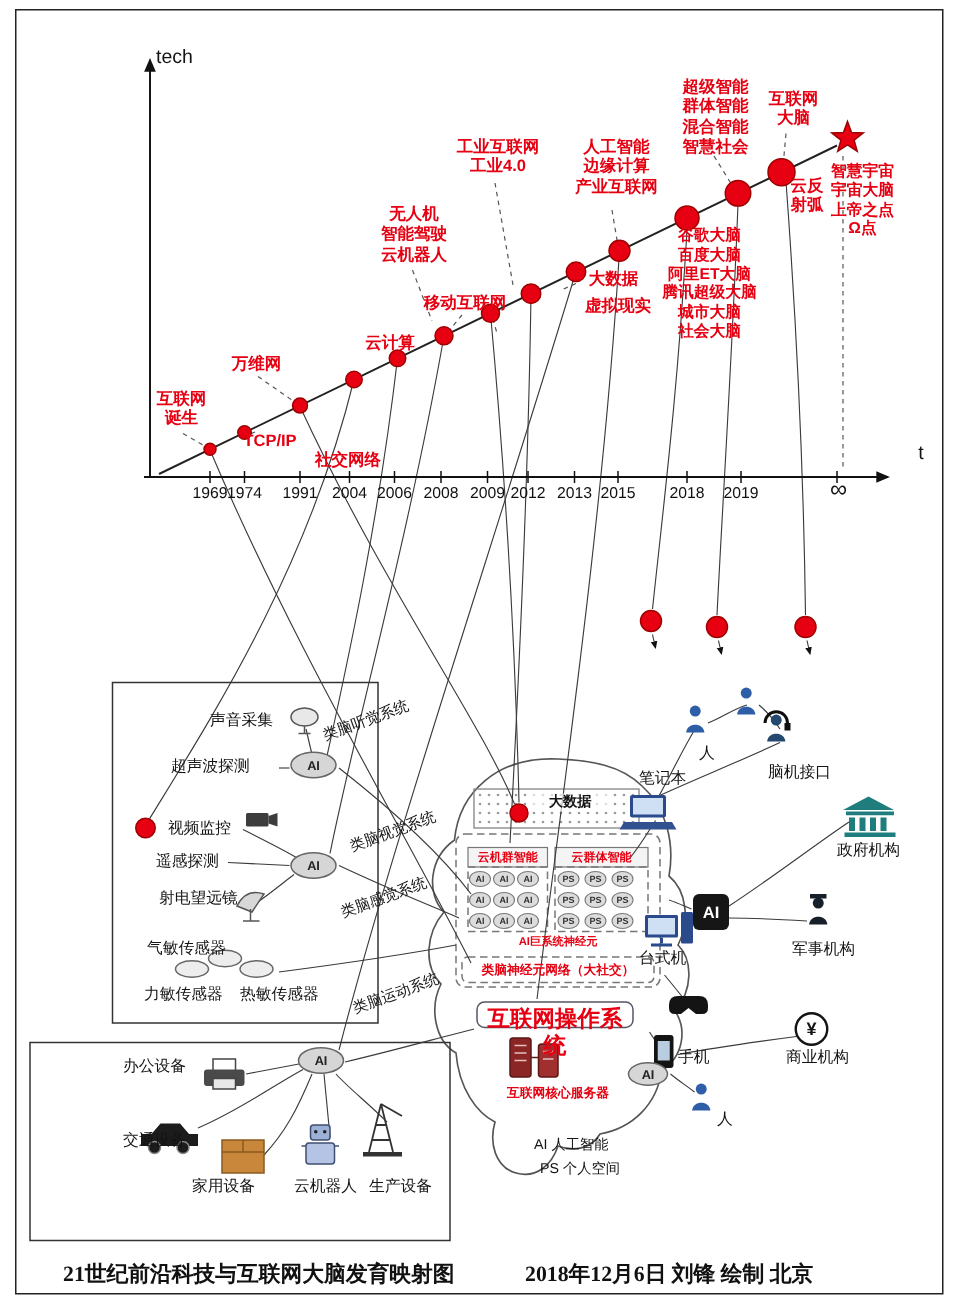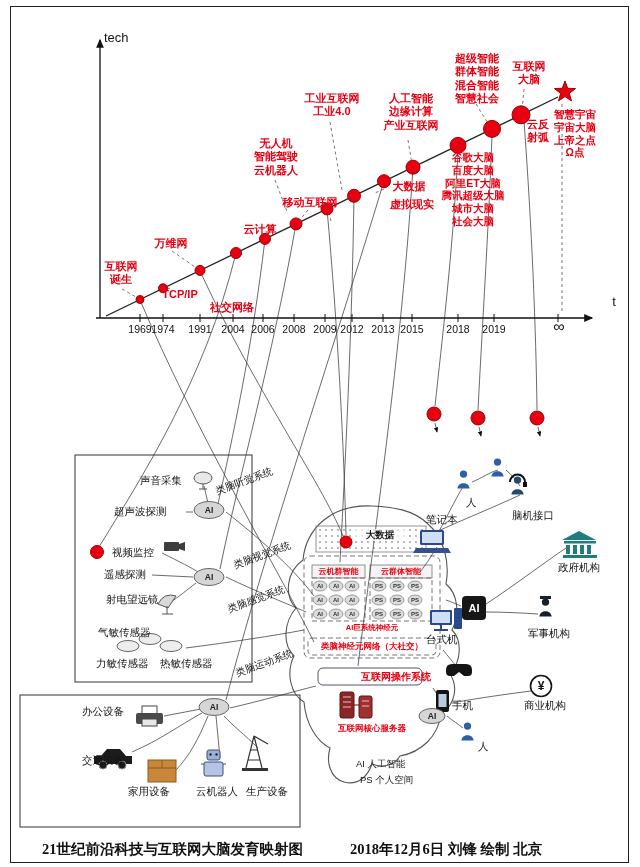--- a/index.html
+++ b/index.html
@@ -402,21 +402,21 @@
   <div class="lbl blk" style="left:82px;top:754px;width:58px;">交通设备</div>
   <div class="lbl blk" style="left:128px;top:785px;width:58px;">家用设备</div>
   <div class="lbl blk" style="left:196px;top:785px;width:58px;">云机器人</div>
   <div class="lbl blk" style="left:246px;top:785px;width:58px;">生产设备</div>
 
   <div class="lbl" style="left:352px;top:529px;width:56px;font-size:9.5px;font-weight:700;background:rgba(255,255,255,.65);">大数据</div>
   <div class="lbl red" style="left:312px;top:567px;width:53px;font-size:8px;">云机群智能</div>
   <div class="lbl red" style="left:370px;top:567px;width:62px;font-size:8px;">云群体智能</div>
   <div class="lbl red" style="left:310px;top:623px;width:124px;font-size:7.5px;">AI巨系统神经元</div>
   <div class="lbl red" style="left:305px;top:641px;width:134px;font-size:8.5px;">类脑神经元网络（大社交）</div>
-  <div class="lbl red" style="left:318px;top:671px;width:104px;font-size:10px;margin-left:26px;">互联网操作系统</div>
+  <div class="lbl red" style="left:318px;top:671px;width:104px;font-size:15px;">互联网操作系统</div>
   <div class="lbl red" style="left:308px;top:723px;width:128px;font-size:8.5px;">互联网核心服务器</div>
   <div class="lbl blk" style="left:356px;top:758px;width:100px;font-size:9.5px;">AI  人工智能</div>
   <div class="lbl blk" style="left:360px;top:774px;width:100px;font-size:9.5px;">PS  个人空间</div>
 
   <div class="lbl blk" style="left:426px;top:513px;width:48px;">笔记本</div>
   <div class="lbl blk" style="left:466px;top:496px;width:20px;">人</div>
   <div class="lbl blk" style="left:512px;top:509px;width:58px;">脑机接口</div>
   <div class="lbl blk" style="left:558px;top:561px;width:58px;">政府机构</div>
   <div class="lbl blk" style="left:426px;top:633px;width:48px;">台式机</div>
   <div class="lbl blk" style="left:528px;top:627px;width:58px;">军事机构</div>

